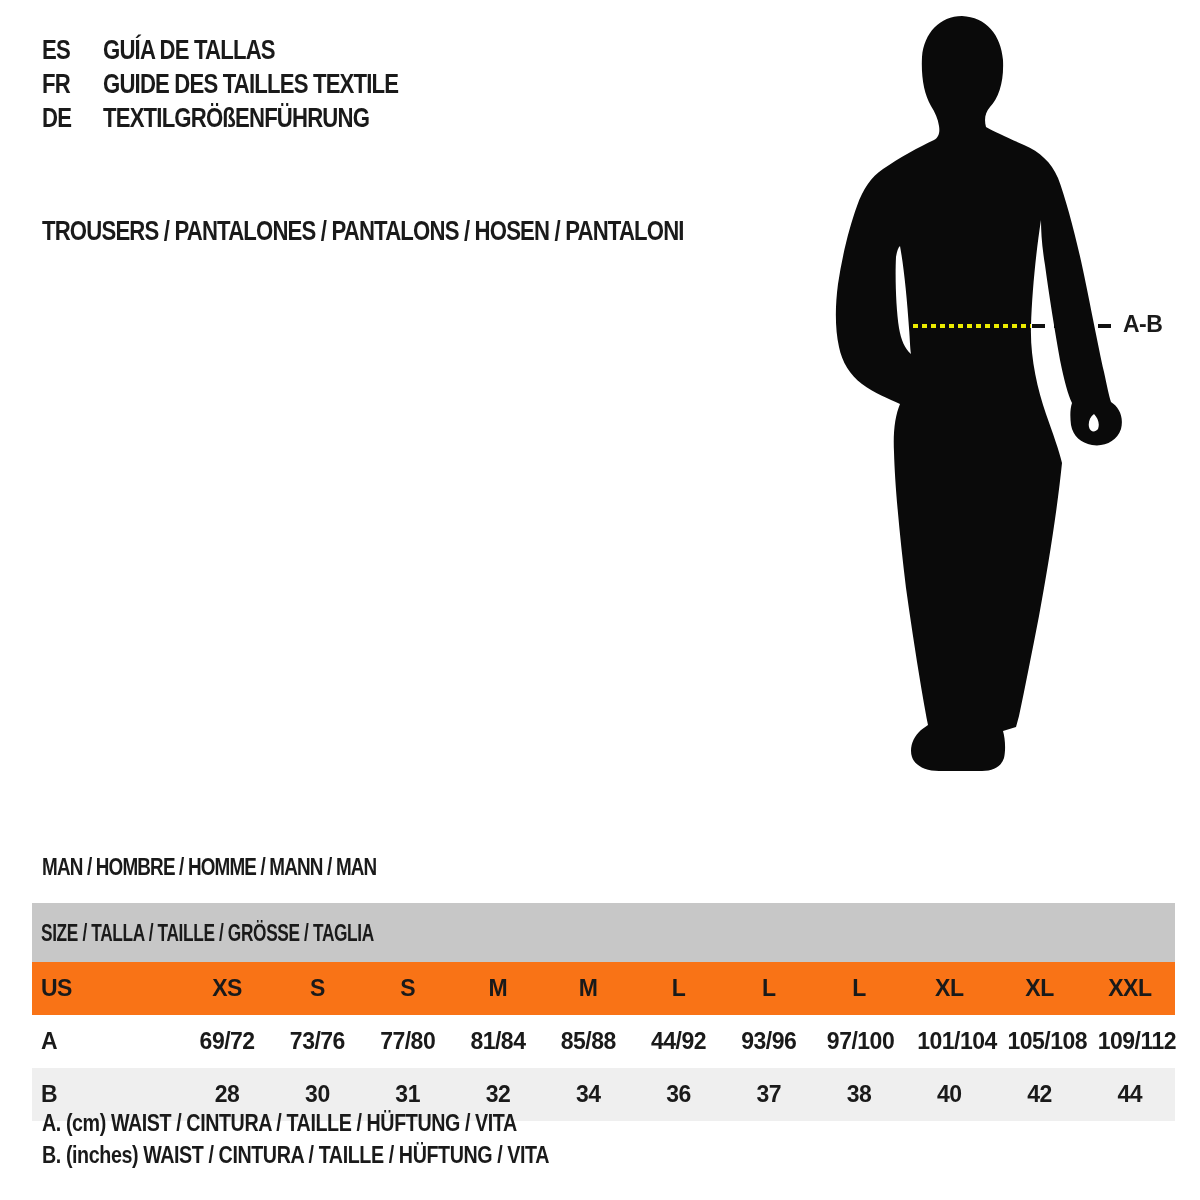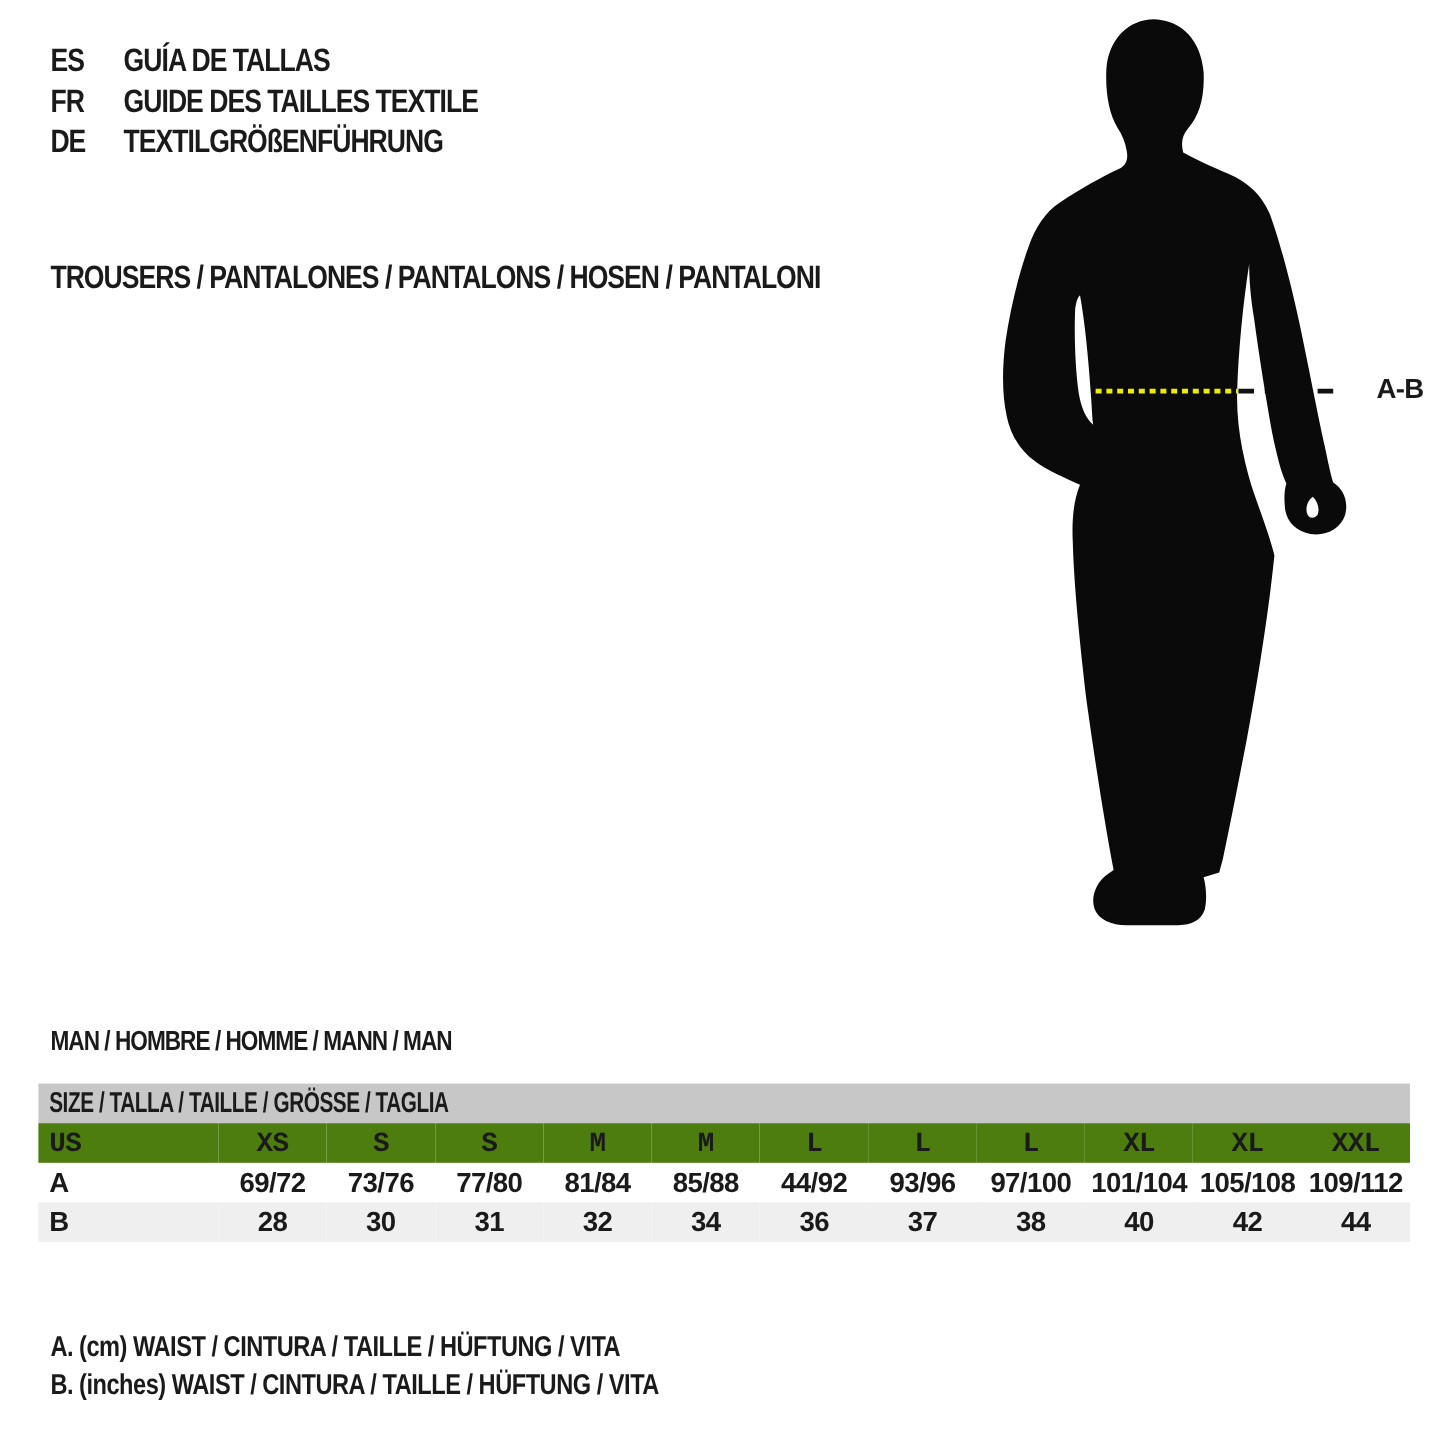--- a/index.html
+++ b/index.html
@@ -31,29 +31,29 @@
     font-size:27px; font-weight:bold; letter-spacing:-1px; line-height:30px;
   }
   .man-heading {
     position:absolute; left:42px; top:853px;
     font-size:23px; font-weight:bold; letter-spacing:-1px; line-height:28px;
   }
   
   .figure-svg { position:absolute; left:0; top:0; }
   .ab-label {
     position:absolute; left:1123px; top:311px;
-    font-size:23px; font-weight:bold; letter-spacing:-0.5px;margin-left:24px;
+    font-size:23px; font-weight:bold; letter-spacing:-0.5px;
   }
   
   .size-table {
     position:absolute; left:32px; top:903px; width:1143px;
     border-collapse:collapse; table-layout:fixed;
     font-weight:bold; color:#1a1a1a;
   }
-  .size-table td { padding:0; }
+  .size-table td { padding:13px; }
   .size-table .header-cell { height:33px; vertical-align:middle; padding-left:9px; font-size:24px; letter-spacing:-0.5px; }
   .size-table tbody tr { height:33px; }
   .size-table .row-label { font-size:23px; letter-spacing:-0.5px; padding-left:9px; text-align:left; }
   .size-table .val { font-size:23px; letter-spacing:-0.5px; text-align:center; }
   
   .footnote {
     position:absolute; left:42px;
     font-size:24px; font-weight:bold; letter-spacing:-0.5px; line-height:26px;
   }
   .footnote-a { top:1110px; }
@@ -164,21 +164,21 @@
         <col>
     </colgroup>
     <thead>
       <tr>
         <td class="header-cell" colspan="12" bgcolor="#c7c7c7">
           <span class="cond-xl">SIZE / TALLA / TAILLE / GRÖSSE / TAGLIA</span>
         </td>
       </tr>
     </thead>
     <tbody id="size-table-body">
-        <tr style="background: #4d7c0f; font-family: Liberation Mono, monospace;">
+        <tr style="background: #f97316;">
           <td class="row-label">US</td>
           <td class="val">XS</td>
           <td class="val">S</td>
           <td class="val">S</td>
           <td class="val">M</td>
           <td class="val">M</td>
           <td class="val">L</td>
           <td class="val">L</td>
           <td class="val">L</td>
           <td class="val">XL</td>

